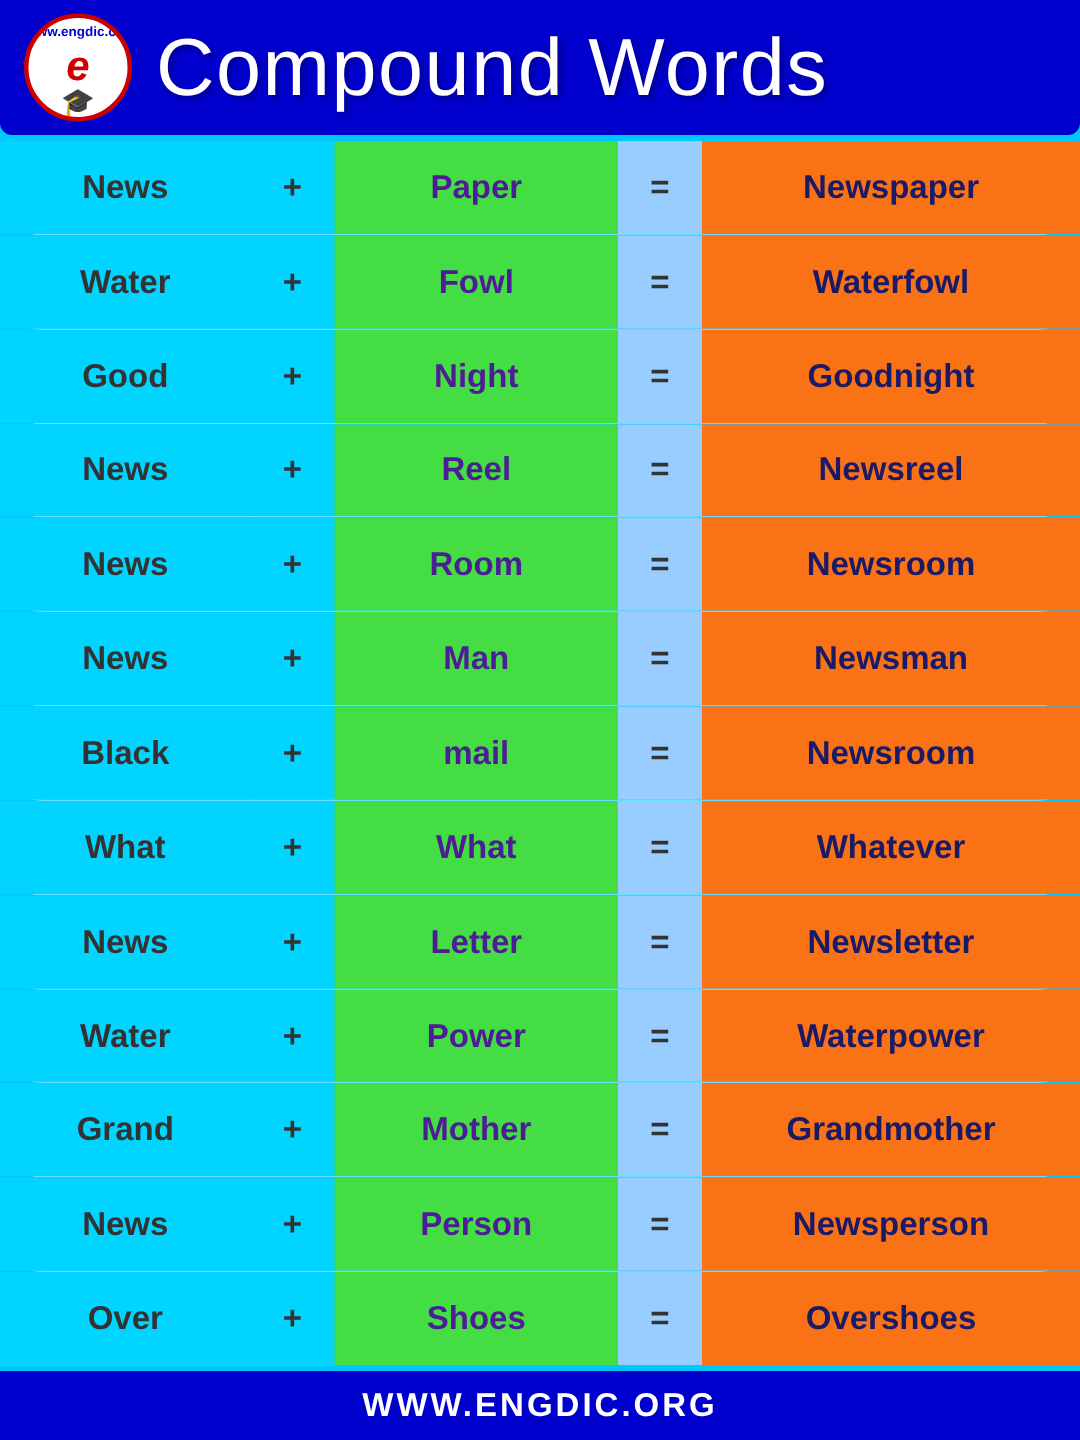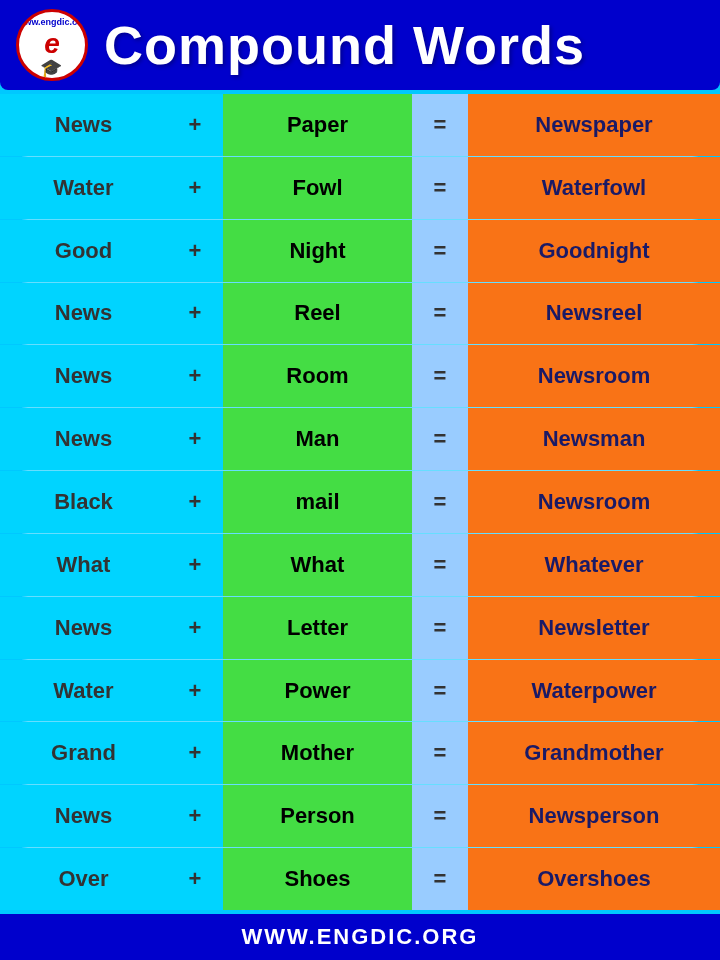--- a/index.html
+++ b/index.html
@@ -49,21 +49,21 @@
       font-weight: bold;
       font-style: italic;
       display: block;
     }
     .logo-cap {
       font-size: 18px;
       display: block;
     }
     .header-title {
       font-size: 54px;
-      font-weight: bold;
+      font-weight: normal;
       color: white;
       margin-left: 16px;
       text-shadow: 2px 2px 4px rgba(0,0,0,0.3);
       letter-spacing: 1px;
     }
 
     
     .table-container {
       flex: 1;
       display: flex;
@@ -94,21 +94,21 @@
     }
     .col-plus {
       width: 56px;
       background: #00d4ff;
       color: #333;
       font-size: 22px;
     }
     .col-word2 {
       width: 189px;
       background: #44dd44;
-      color: #000000;
+      color: #4c1d95;
     }
     .col-equals {
       width: 56px;
       background: #99ccff;
       color: #333;
       font-size: 22px;
     }
     .col-result {
       flex: 1;
       background: #f97316;

